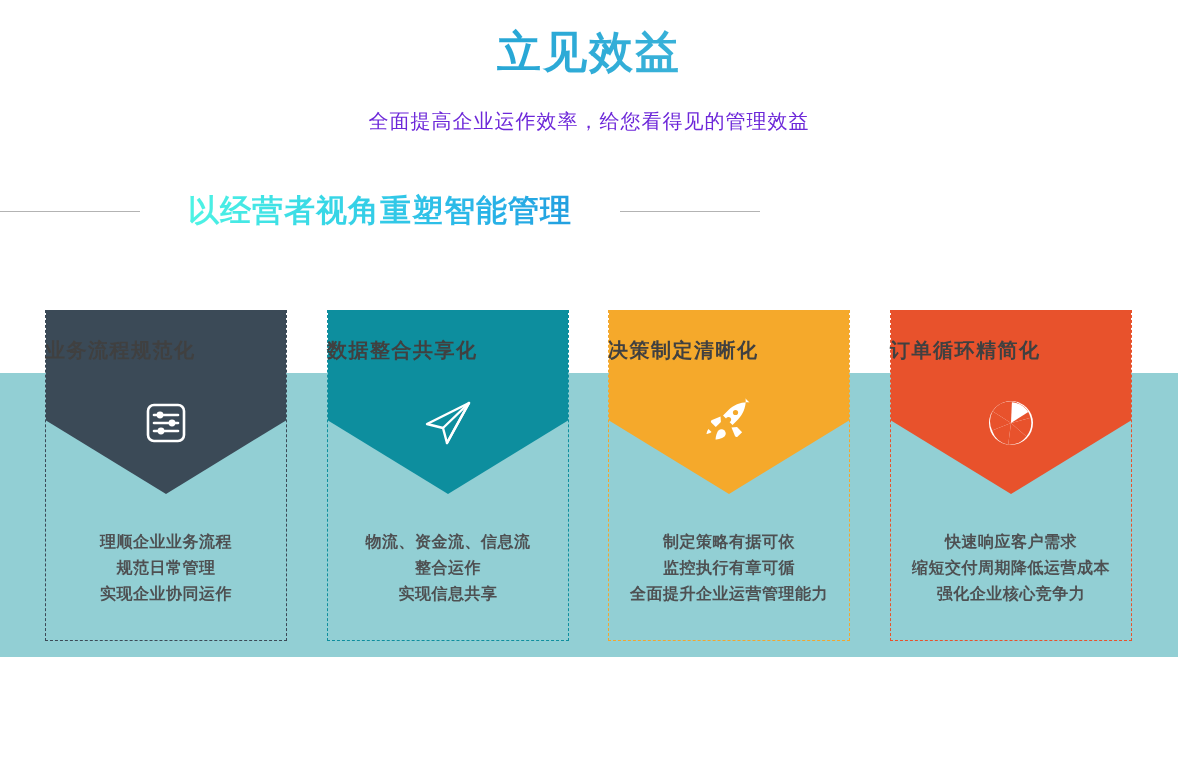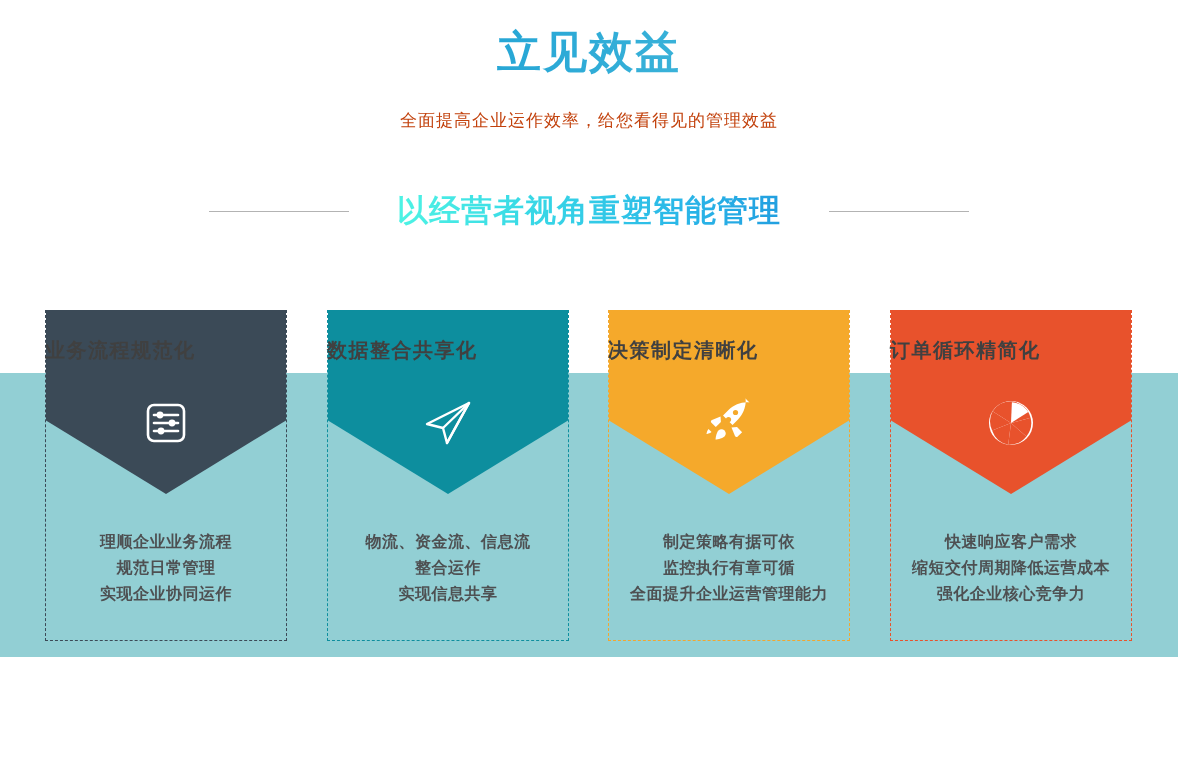--- a/index.html
+++ b/index.html
@@ -48,37 +48,36 @@
     -webkit-text-fill-color: transparent;
     z-index: 3;
   }
 
   .sub-title {
     position: absolute;
     left: 0;
     top: 107px;
     width: 1178px;
     text-align: center;
-    font-size: 17px;
-    color: #c2410c;
+    font-size: 20px;
+    color: #6d28d9;
     letter-spacing: 1px;
     line-height: 28px;
     z-index: 3;
   }
 
   
   .section-head {
     position: absolute;
     left: 0;
     top: 188px;
     width: 1178px;
     height: 46px;
     display: flex;
     align-items: center;
-    justify-content: center;
     gap: 0;
     z-index: 3;
   }
 
   .rule {
     width: 140px;
     height: 1px;
     background: #b3b3b3;
     flex: 0 0 140px;
   }

